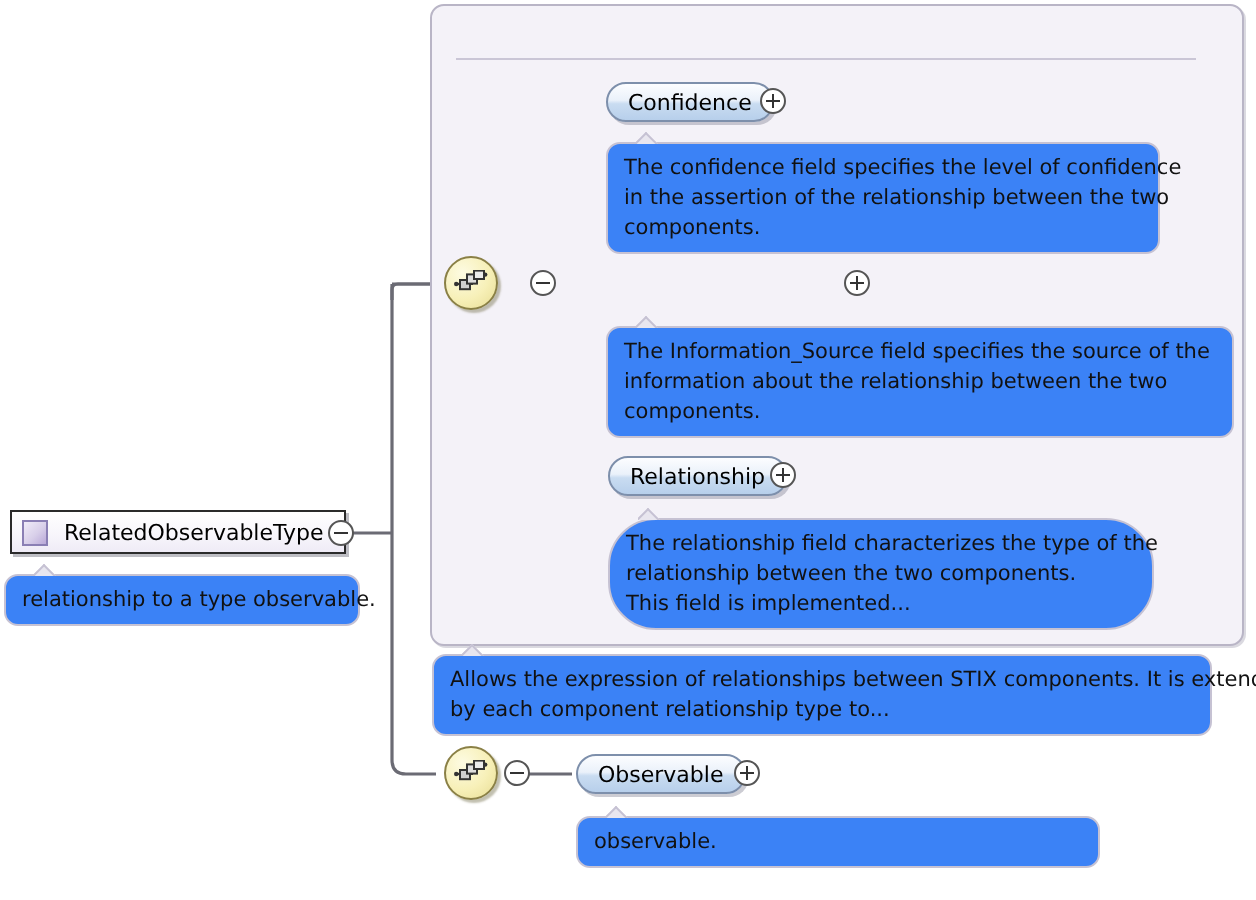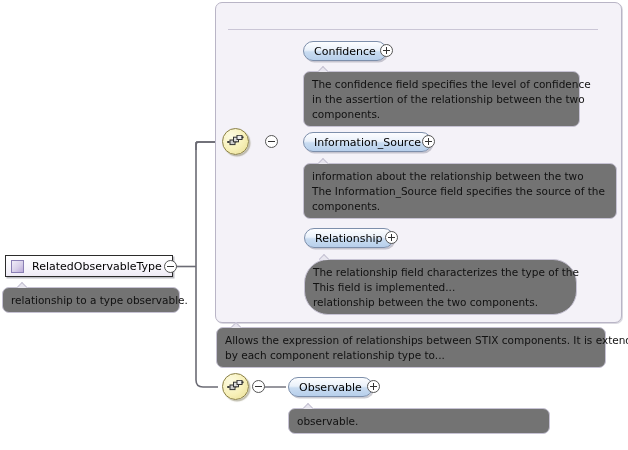--- a/index.html
+++ b/index.html
@@ -151,21 +151,21 @@
     border: 1px solid #8a8046;
     background: radial-gradient(circle at 33% 30%, #fdfbe2 0%, #f7f0b8 55%, #e8dd93 100%);
     box-shadow: 1.5px 1.5px 1px rgba(120,115,80,0.45);
     box-sizing: border-box;
   }
   .seq svg { position: absolute; left: 4px; top: 6px; }
 
   
   .note {
     position: absolute;
-    background: #737373;
+    background: #3b82f6;
     border: 1px solid #c6c2d3;
     border-radius: 7px;
     box-sizing: border-box;
     padding: 5px 8px 4px 8px;
     font-size: 10.5px;
     line-height: 15px;
     color: #111111;
   }
   .note .ntail {
     position: absolute;
@@ -231,36 +231,35 @@
 
   <div class="elem" style="left:303px; top:41px;">Confidence</div>
   <span class="toggle plus" style="position:absolute; left:380px; top:44px;"></span>
   <div class="note" style="left:303px; top:71px; width:277px;">
     <span class="ntail"></span>
     <span class="nline">The confidence field specifies the level of confidence</span>
     <span class="nline">in the assertion of the relationship between the two</span>
     <span class="nline">components.</span>
   </div>
 
-  <div class="elem" style="left:303px; top:132px;">Information_Source</div>
   <span class="toggle plus" style="position:absolute; left:422px; top:135px;"></span>
   <div class="note" style="left:303px; top:163px; width:314px;">
     <span class="ntail"></span>
+    <span class="nline">The Information_Source field specifies the source of the</span>
     <span class="nline">information about the relationship between the two</span>
-    <span class="nline">The Information_Source field specifies the source of the</span>
     <span class="nline">components.</span>
   </div>
 
   <div class="elem" style="left:304px; top:228px;">Relationship</div>
   <span class="toggle plus" style="position:absolute; left:385px; top:231px;"></span>
   <div class="note" style="left:304px; top:259px; width:273px;border-radius:24px;">
     <span class="ntail"></span>
     <span class="nline">The relationship field characterizes the type of the</span>
+    <span class="nline">relationship between the two components.</span>
     <span class="nline">This field is implemented...</span>
-    <span class="nline">relationship between the two components.</span>
   </div>
 
   <div class="note" style="left:216px; top:327px; width:390px;">
     <span class="ntail"></span>
     <span class="nline">Allows the expression of relationships between STIX components. It is extended</span>
     <span class="nline">by each component relationship type to...</span>
   </div>
 
   <div class="rootbox" style="left:5px; top:255px; width:168px;">
     <span class="type-square"></span>

